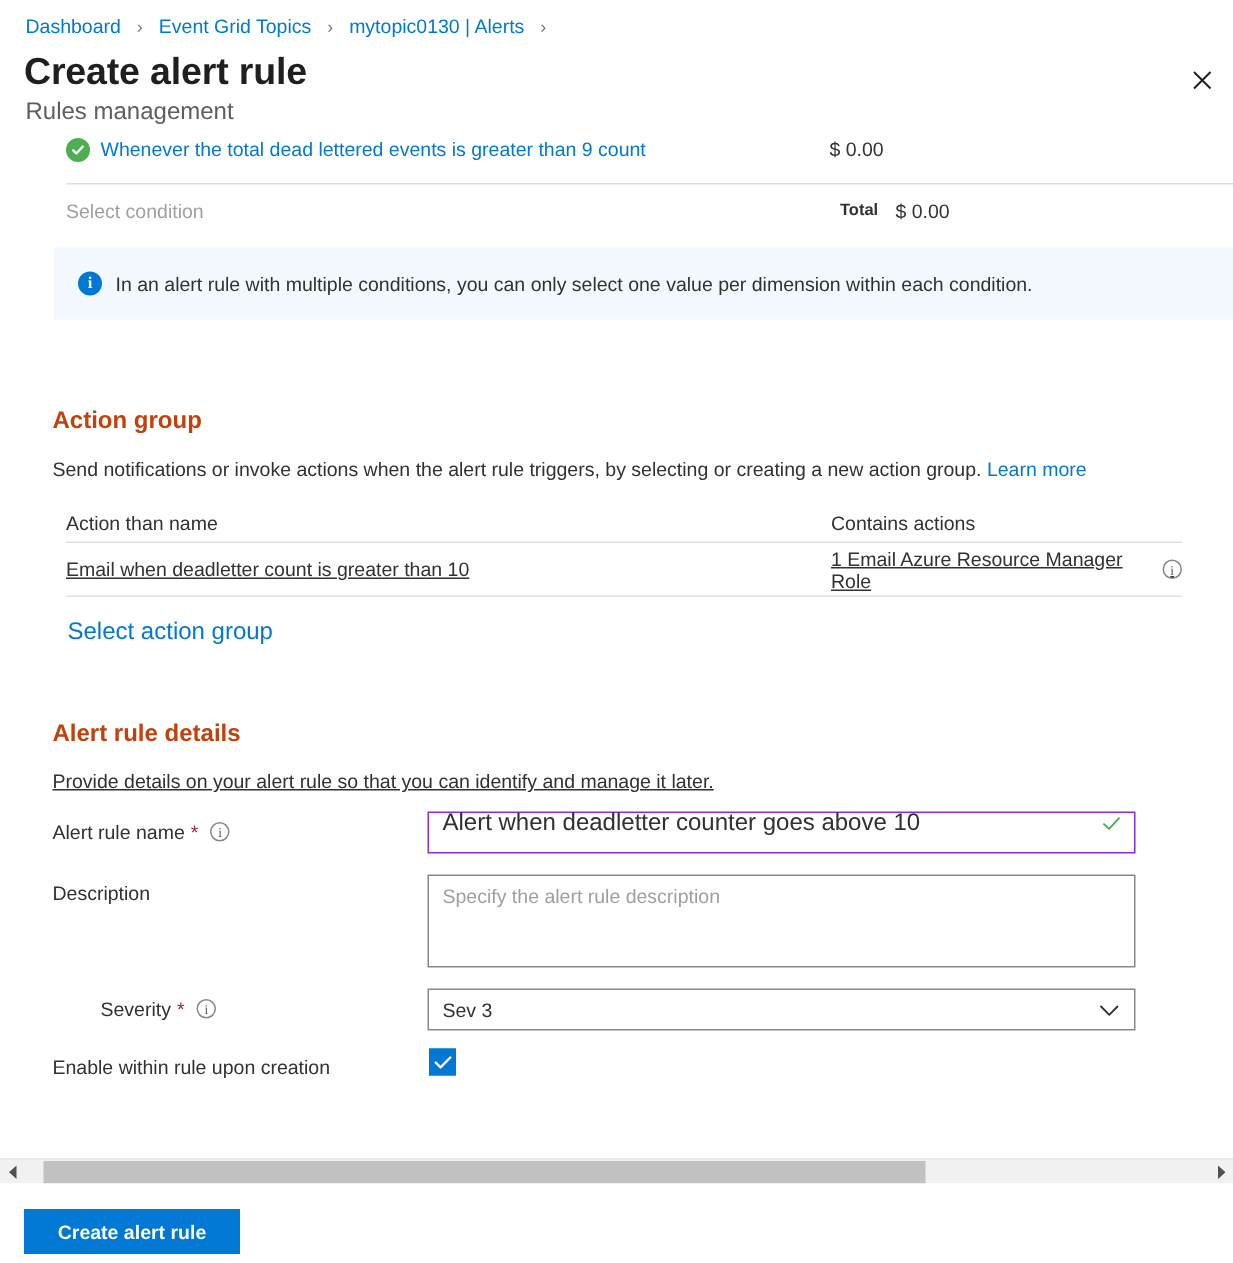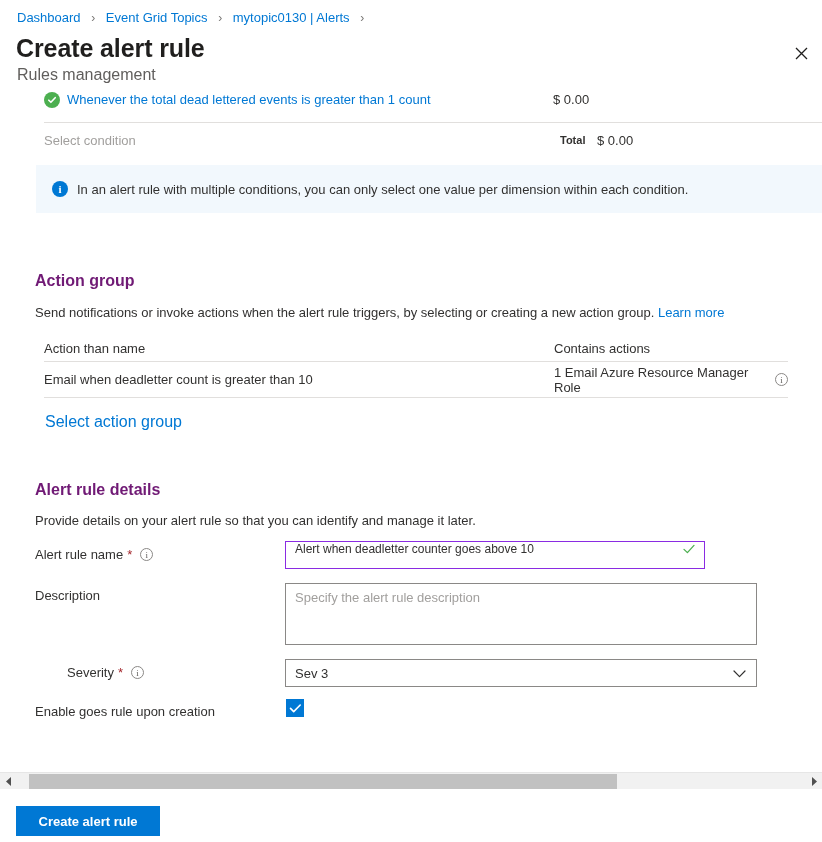--- a/index.html
+++ b/index.html
@@ -81,39 +81,40 @@
     background: #0078d4; flex: 0 0 auto;
     color: #fff; font-size: 11px; font-weight: 700;
     display: flex; align-items: center; justify-content: center;
     font-family: "Liberation Serif", serif;
   }
   .info-banner-text { margin-left: 9px; font-size: 13px; color: #323130; }
 
   
   .section-h {
     position: absolute; left: 35px;
-    font-size: 16px; font-weight: 600; color: #701a75;
+    font-size: 16px; font-weight: 600; color: #c2410c;
   }
   .section-desc {
     position: absolute; left: 35px;
     font-size: 13px; color: #323130;
   }
   .inline-link { color: #0078d4; cursor: pointer; }
 
   
   .ag-table { position: absolute; left: 44px; top: 336px; width: 744px; }
   .ag-head {
     display: flex; font-size: 13px; color: #323130;
     height: 26px; align-items: center;
     border-bottom: 1px solid #e1dfdd;
   }
   .ag-row {
     display: flex; font-size: 13px; color: #323130;
     height: 36px; align-items: center;
     border-bottom: 1px solid #e1dfdd;
+    text-decoration: underline;
   }
   .ag-c1 { width: 510px; flex: 0 0 auto; }
   .ag-c2 { flex: 1; display: flex; align-items: center; }
   .i-circle {
     display: inline-flex; align-items: center; justify-content: center;
     width: 13px; height: 13px; border-radius: 50%;
     border: 1px solid #8a8886; color: #605e5c;
     font-size: 9px; margin-left: 6px; flex: 0 0 auto;
     font-family: "Liberation Serif", serif; cursor: pointer;
   }
@@ -132,26 +133,26 @@
   .lbl-i {
     display: inline-flex; align-items: center; justify-content: center;
     width: 13px; height: 13px; border-radius: 50%;
     border: 1px solid #8a8886; color: #605e5c;
     font-size: 9px; margin-left: 8px;
     font-family: "Liberation Serif", serif; cursor: pointer;
   }
 
   .txt-input {
     position: absolute; left: 285px; top: 541px;
-    width: 420px; height: 28px;
+    width: 472px; height: 28px;
     border: 1px solid #8a2be2;
     background: #fff;
     display: flex; align-items: center;
     padding: 0 8px 12px 9px;
-    font-size: 12px; color: #323130;
+    font-size: 16px; color: #323130;
   }
   .txt-input .val { flex: 1; }
   .valid-check { color: #4caf50; display:block; }
 
   .txt-area {
     position: absolute; left: 285px; top: 583px;
     width: 472px; height: 62px;
     border: 1px solid #8a8886; background: #fff;
     padding: 6px 9px; font-size: 13px; color: #a19f9d;
   }
@@ -228,21 +229,21 @@
       <path d="M1 1 L12 12 M12 1 L1 12" stroke="#201f1e" stroke-width="1.3" fill="none"></path>
     </svg>
   </div>
 
   <div class="cond-row cond-row-1">
     <span class="check-circle">
       <svg width="10" height="10" viewBox="0 0 10 10" aria-hidden="true">
         <path d="M1.8 5.2 L3.9 7.3 L8.2 2.7" stroke="#ffffff" stroke-width="1.6" fill="none" stroke-linecap="round" stroke-linejoin="round"></path>
       </svg>
     </span>
-    <span class="cond-link">Whenever the total dead lettered events is greater than 1 count</span>
+    <span class="cond-link">Whenever the total dead lettered events is greater than 9 count</span>
     <span class="cond-cost">$ 0.00</span>
   </div>
 
   <div class="cond-row cond-row-2">
     <span class="cond-placeholder">Select condition</span>
     <span class="cond-total-label">Total</span>
     <span class="cond-total-val">$ 0.00</span>
   </div>
 
   <div class="info-banner">
@@ -266,21 +267,21 @@
       <div class="ag-c2">
         <span>1 Email Azure Resource Manager Role</span>
         <span class="i-circle">i</span>
       </div>
     </div>
   </div>
 
   <div class="select-ag-link">Select action group</div>
 
   <div class="section-h" style="top:481px;">Alert rule details</div>
-  <div class="section-desc" style="top:513px;">Provide details on your alert rule so that you can identify and manage it later.</div>
+  <div class="section-desc" style="top:513px;text-decoration:underline;">Provide details on your alert rule so that you can identify and manage it later.</div>
 
   <div class="field-label" style="top:547px;">
     <span>Alert rule name</span>
     <span class="req-star">*</span>
     <span class="lbl-i">i</span>
   </div>
   <div class="txt-input">
     <span class="val">Alert when deadletter counter goes above 10</span>
     <span>
       <svg class="valid-check" width="14" height="14" viewBox="0 0 14 14" aria-hidden="true">
@@ -302,21 +303,21 @@
   <div class="select-box">
     <span>Sev 3</span>
     <span>
       <svg width="13" height="8" viewBox="0 0 13 8" aria-hidden="true">
         <path d="M1 1 L6.5 6.6 L12 1" stroke="#323130" stroke-width="1.2" fill="none" stroke-linecap="round" stroke-linejoin="round"></path>
       </svg>
     </span>
   </div>
 
   <div class="field-label" style="top:704px;">
-    <span>Enable goes rule upon creation</span>
+    <span>Enable within rule upon creation</span>
   </div>
   <div class="checkbox">
     <svg width="13" height="11" viewBox="0 0 13 11" aria-hidden="true">
       <path d="M1.5 5.4 L4.7 8.6 L11.2 2" stroke="#ffffff" stroke-width="1.6" fill="none" stroke-linecap="round" stroke-linejoin="round"></path>
     </svg>
   </div>
 
   <div class="hscroll">
     <div class="hs-arrow">
       <svg width="6" height="9" viewBox="0 0 6 9" aria-hidden="true">

